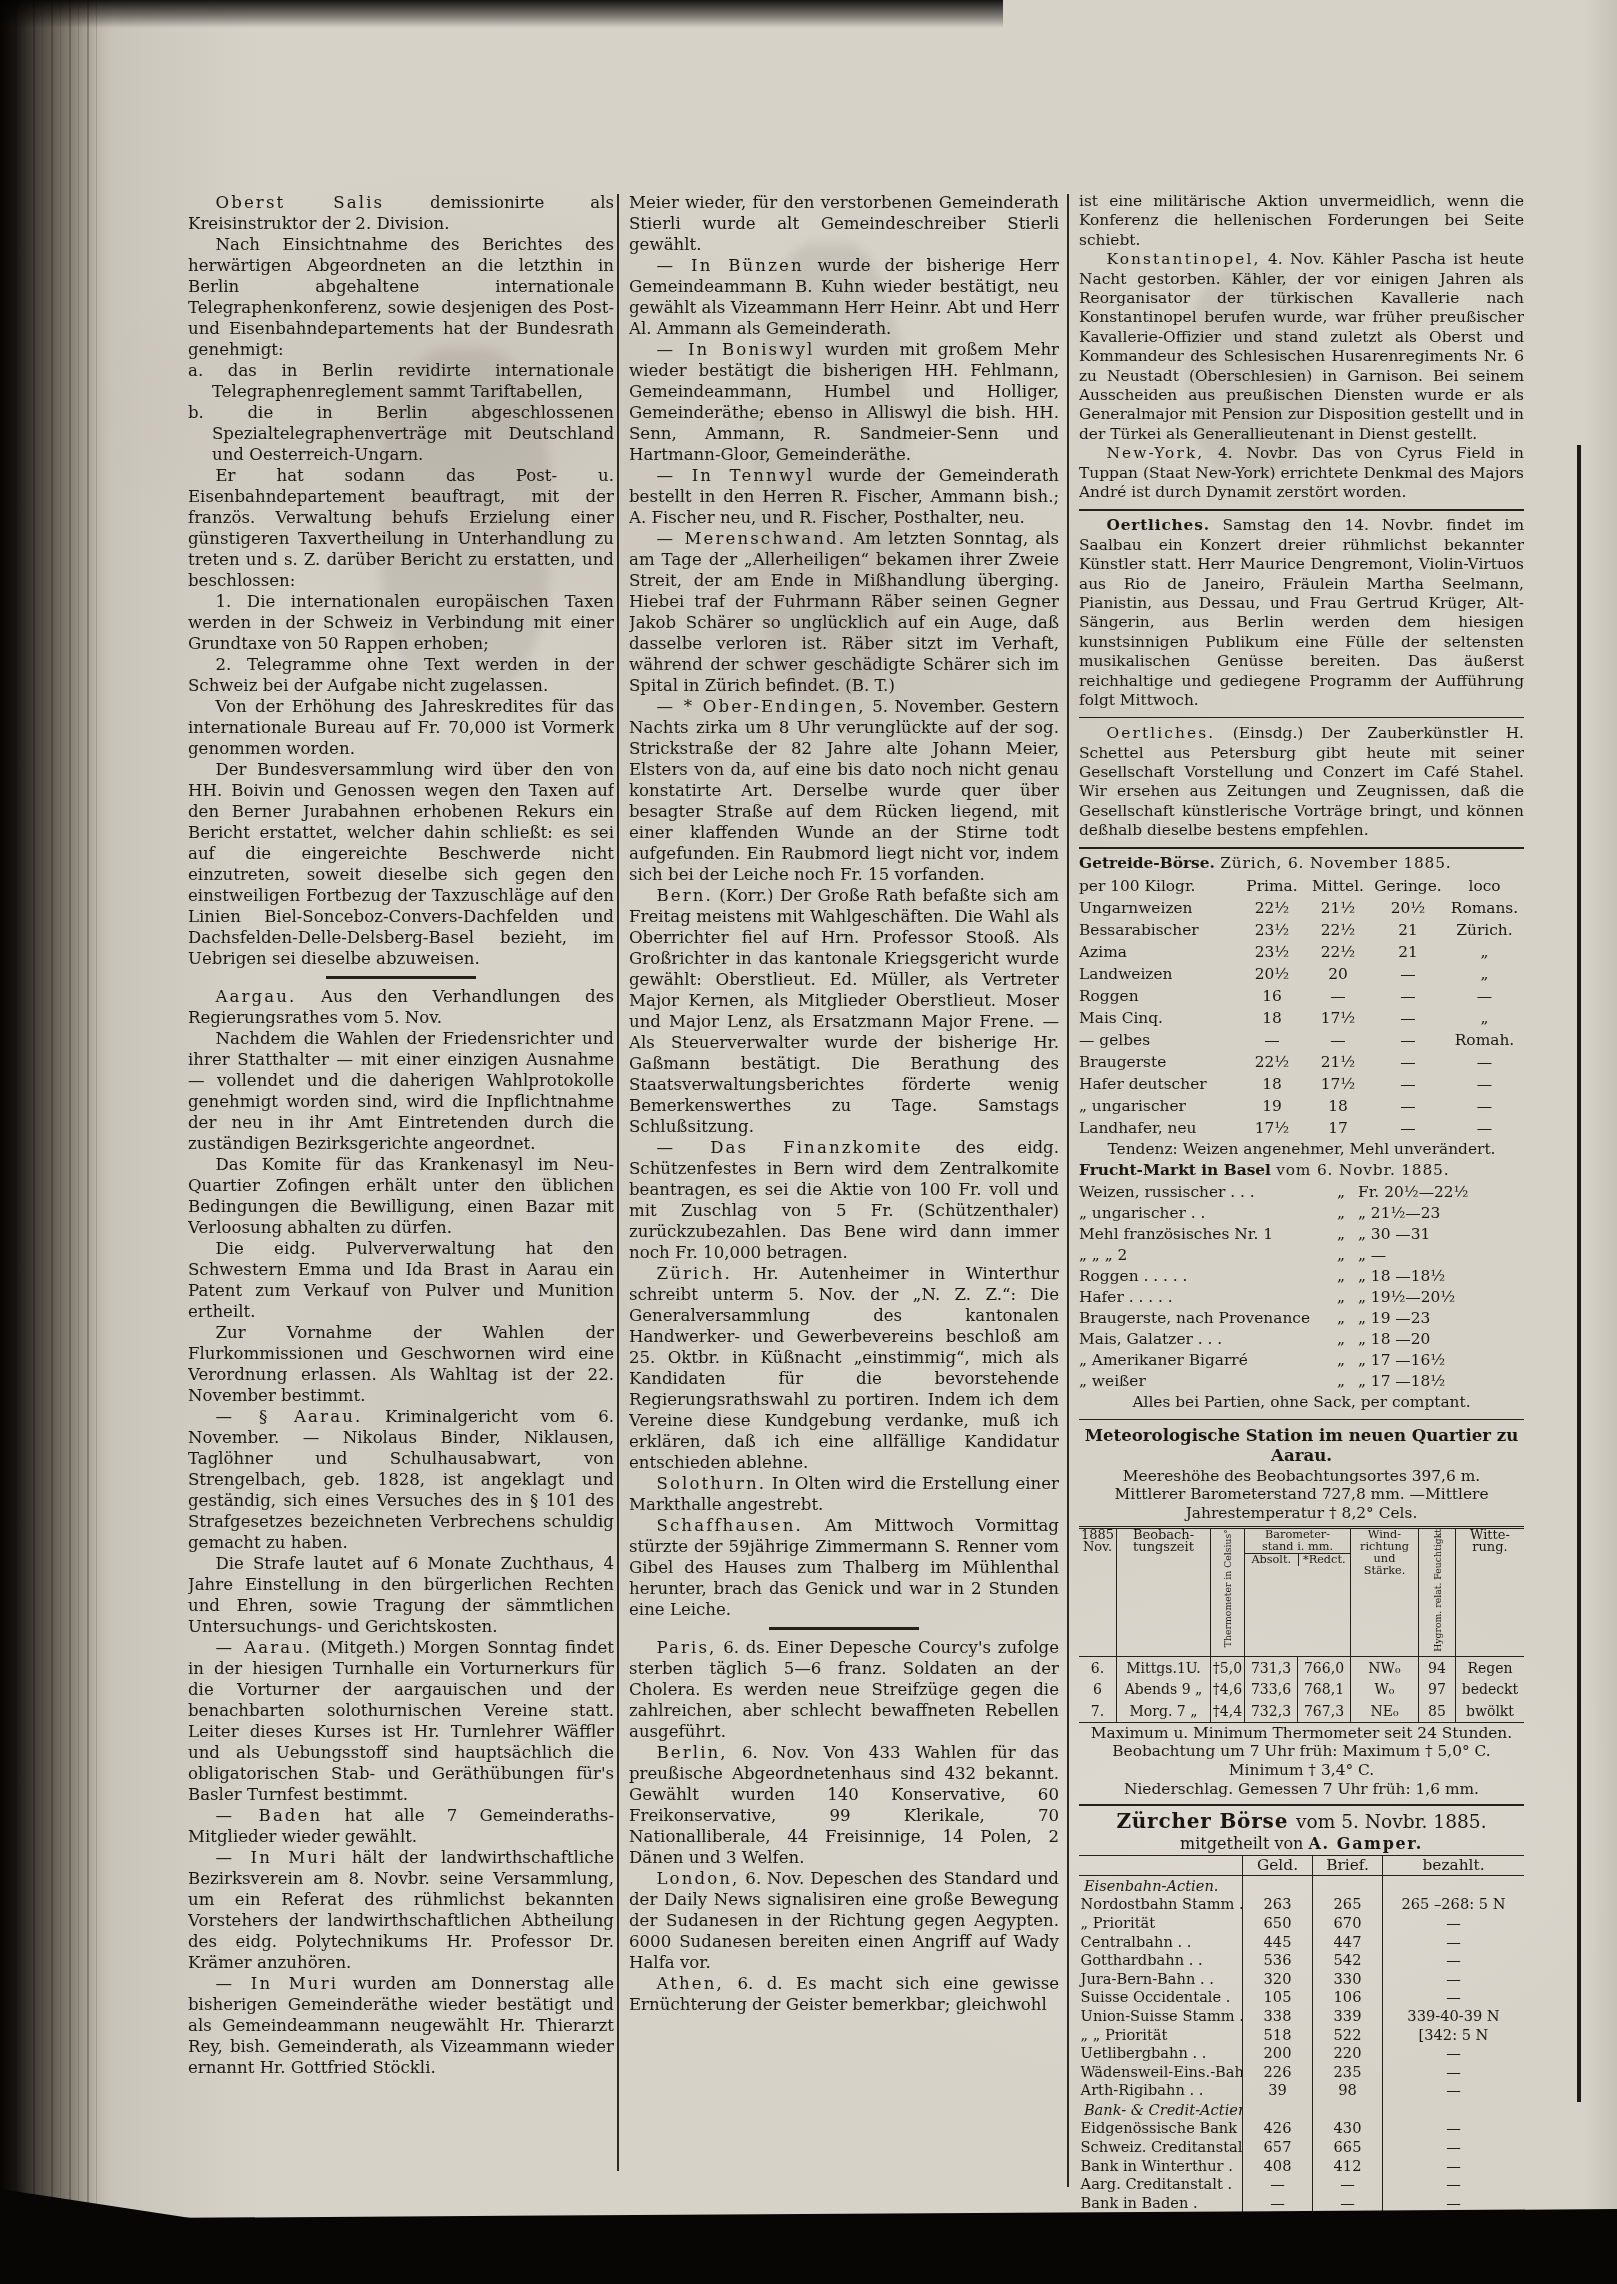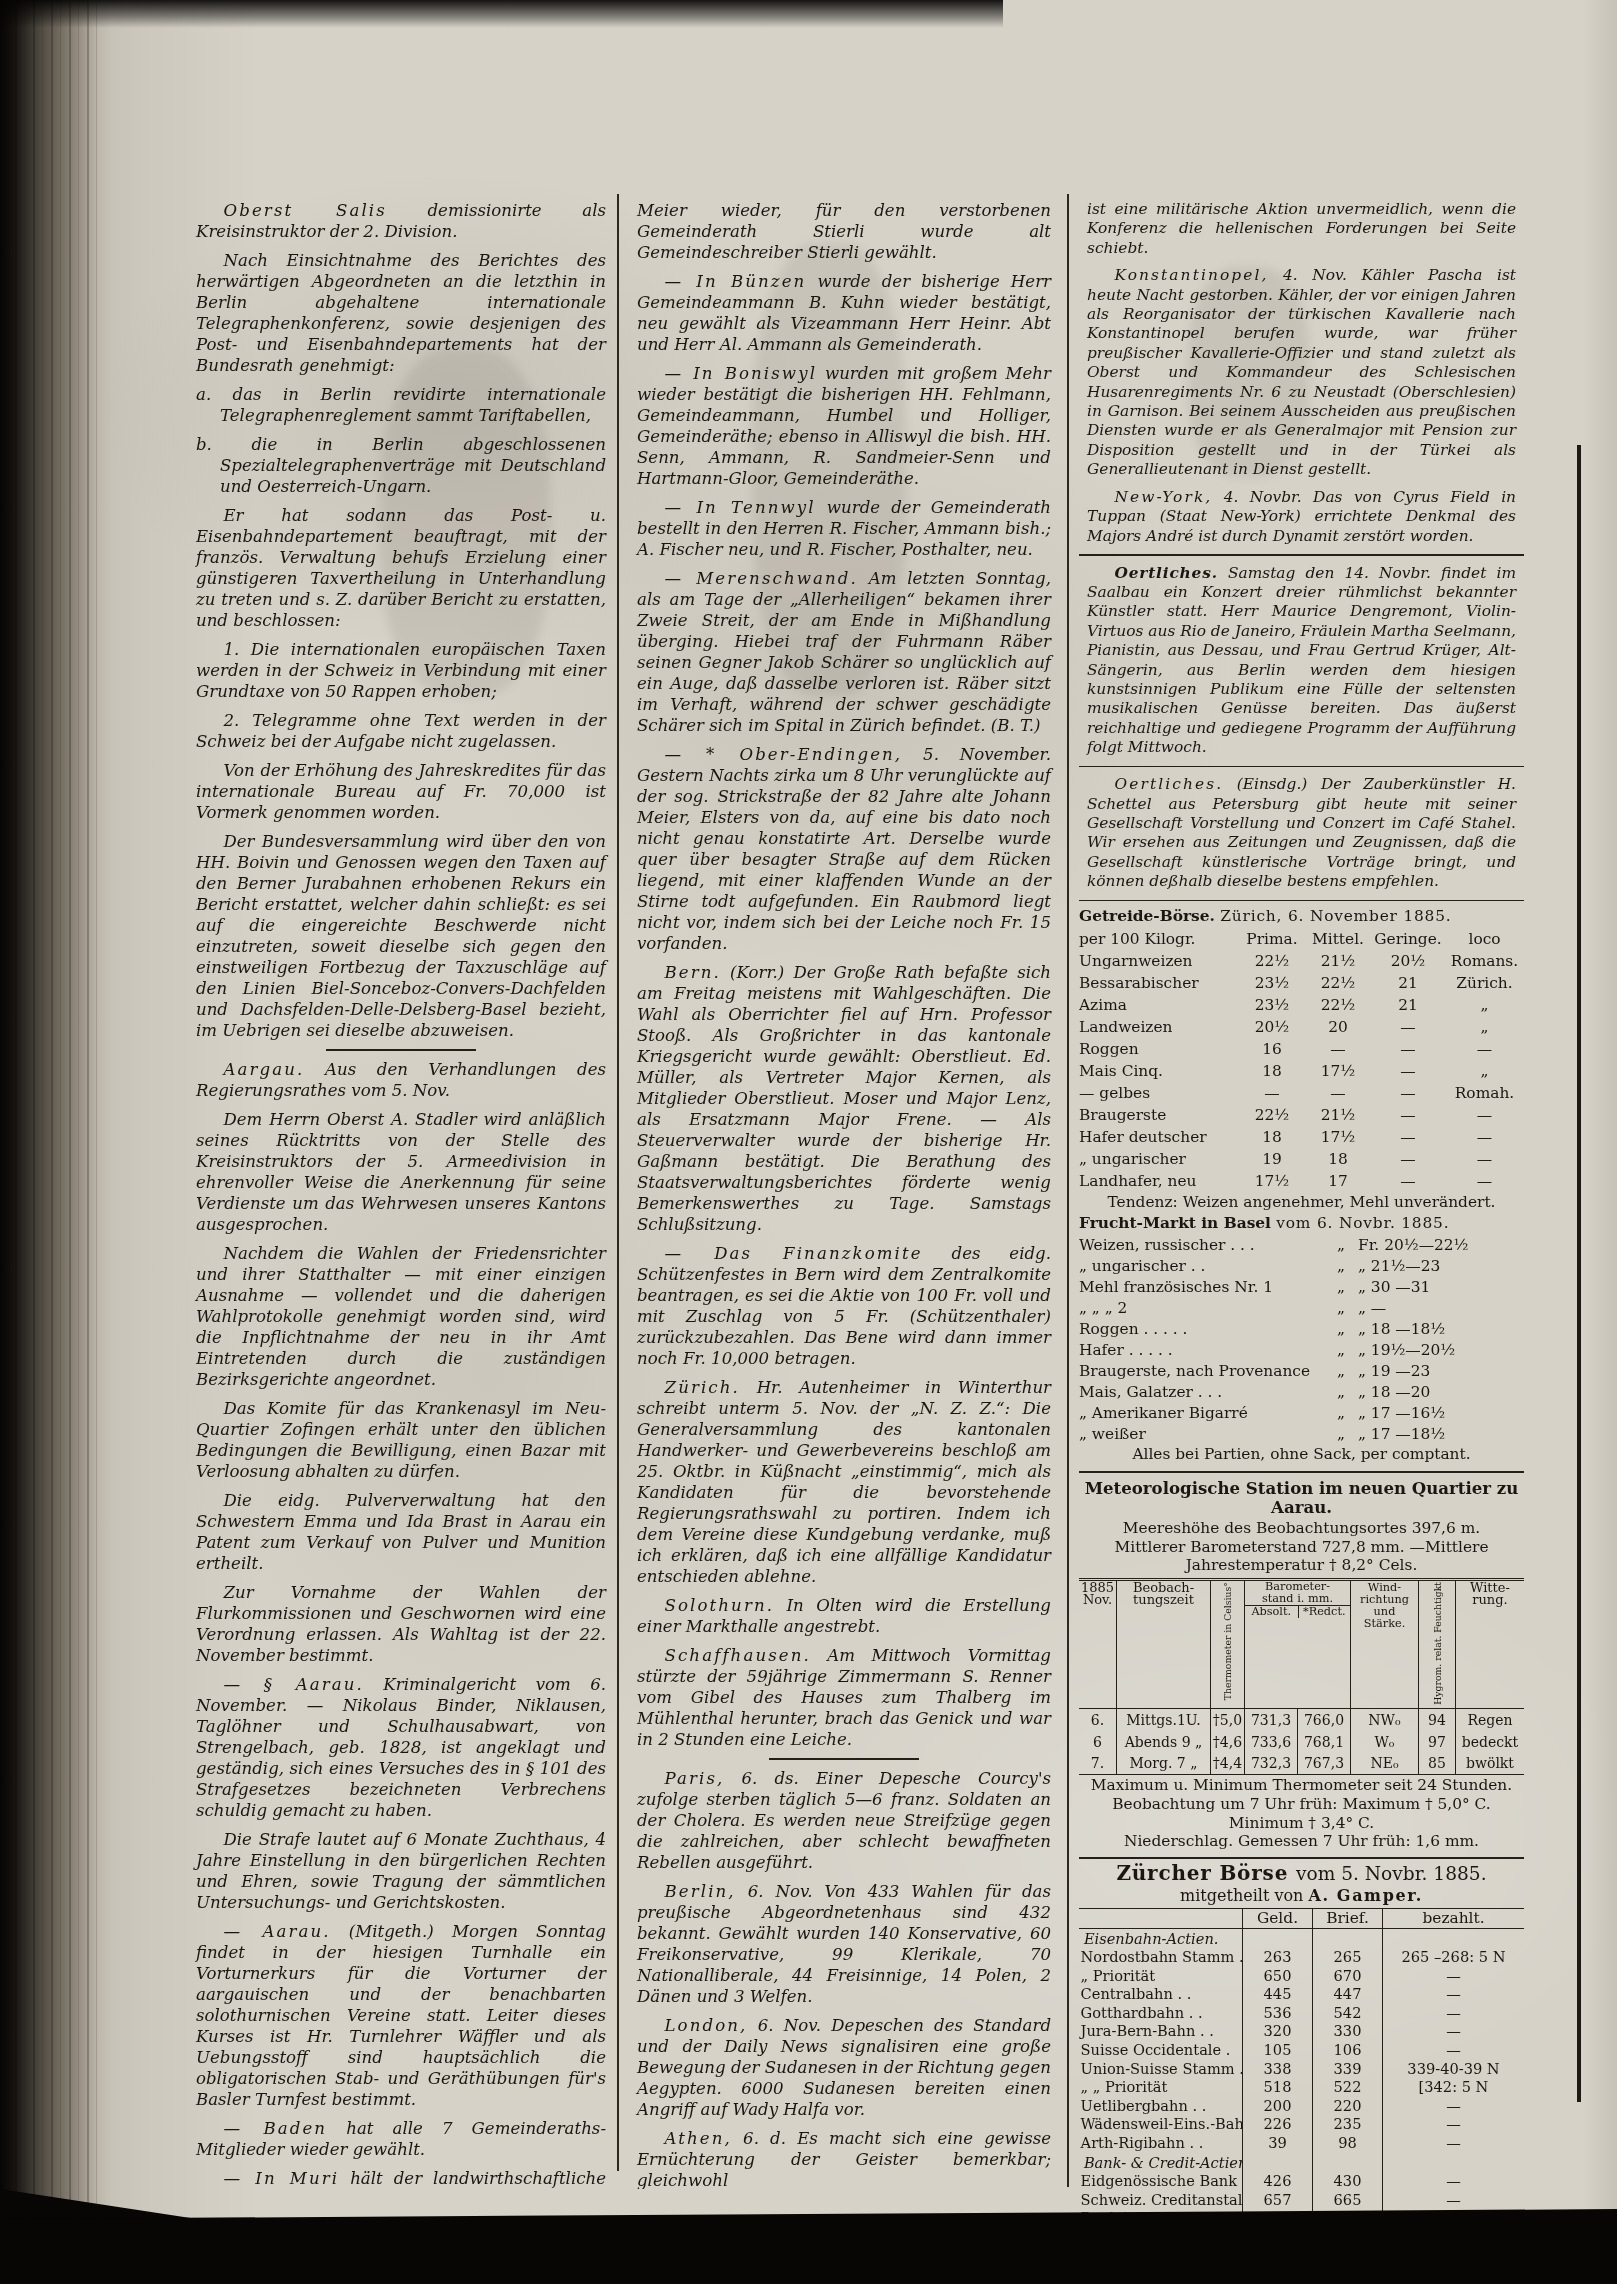--- a/index.html
+++ b/index.html
@@ -36,21 +36,21 @@
 
   .divider{position:absolute;top:194px;width:1.6px;background:#2c2720;}
   #div1{left:617px;height:1977px;}
   #div2{left:1067px;height:1993px;}
 
   .col{position:absolute;top:192px;color:#1b1611;text-align:justify;overflow:hidden;}
   #col1{left:188px;width:426px;height:1997px;font-size:16.6px;line-height:21px;}
   #col2{left:629px;width:430px;height:1997px;font-size:16.6px;line-height:21px;}
   #col3{left:1079px;width:445px;height:2021px;font-size:15.4px;line-height:19.4px;}
 
-  .para{margin:8px;text-indent:27.5px;font-style:italic;}
+  .para{margin:0;text-indent:27.5px;}
   .para.ni{text-indent:0;}
   .para.hang{padding-left:24px;text-indent:-24px;}
   .lead{letter-spacing:2.1px;}
   .lead.b{font-weight:bold;letter-spacing:0.8px;}
   .rule{width:150px;height:2.4px;background:#241f19;margin:7.3px auto;}
   .hrule{height:1.6px;background:#241f19;margin:6.5px 0 5.7px 0;}
 
   
   .tbl-title{margin:1.6px 0;text-indent:0;text-align:left;}
   .tbl-title .tb{font-weight:bold;}
@@ -113,21 +113,20 @@
       <p class="para">Nach Einsichtnahme des Berichtes des herwärtigen Abgeordneten an die letzthin in Berlin abgehaltene internationale Telegraphenkonferenz, sowie desjenigen des Post- und Eisenbahndepartements hat der Bundesrath genehmigt:</p>
       <p class="para hang">a. das in Berlin revidirte internationale Telegraphenreglement sammt Tariftabellen,</p>
       <p class="para hang">b. die in Berlin abgeschlossenen Spezialtelegraphenverträge mit Deutschland und Oesterreich-Ungarn.</p>
       <p class="para">Er hat sodann das Post- u. Eisenbahndepartement beauftragt, mit der französ. Verwaltung behufs Erzielung einer günstigeren Taxvertheilung in Unterhandlung zu treten und s. Z. darüber Bericht zu erstatten, und beschlossen:</p>
       <p class="para">1. Die internationalen europäischen Taxen werden in der Schweiz in Verbindung mit einer Grundtaxe von 50 Rappen erhoben;</p>
       <p class="para">2. Telegramme ohne Text werden in der Schweiz bei der Aufgabe nicht zugelassen.</p>
       <p class="para">Von der Erhöhung des Jahreskredites für das internationale Bureau auf Fr. 70,000 ist Vormerk genommen worden.</p>
       <p class="para">Der Bundesversammlung wird über den von HH. Boivin und Genossen wegen den Taxen auf den Berner Jurabahnen erhobenen Rekurs ein Bericht erstattet, welcher dahin schließt: es sei auf die eingereichte Beschwerde nicht einzutreten, soweit dieselbe sich gegen den einstweiligen Fortbezug der Taxzuschläge auf den Linien Biel-Sonceboz-Convers-Dachfelden und Dachsfelden-Delle-Delsberg-Basel bezieht, im Uebrigen sei dieselbe abzuweisen.</p>
       <div class="rule"></div>
       <p class="para"><span class="lead">Aargau.</span> Aus den Verhandlungen des Regierungsrathes vom 5. Nov.</p>
-      <p class="para">Dem Herrn Oberst A. Stadler wird anläßlich seines Rücktritts von der Stelle des Kreisinstruktors der 5. Armeedivision in ehrenvoller Weise die Anerkennung für seine Verdienste um das Wehrwesen unseres Kantons ausgesprochen.</p>
       <p class="para">Nachdem die Wahlen der Friedensrichter und ihrer Statthalter — mit einer einzigen Ausnahme — vollendet und die daherigen Wahlprotokolle genehmigt worden sind, wird die Inpflichtnahme der neu in ihr Amt Eintretenden durch die zuständigen Bezirksgerichte angeordnet.</p>
       <p class="para">Das Komite für das Krankenasyl im Neu-Quartier Zofingen erhält unter den üblichen Bedingungen die Bewilligung, einen Bazar mit Verloosung abhalten zu dürfen.</p>
       <p class="para">Die eidg. Pulververwaltung hat den Schwestern Emma und Ida Brast in Aarau ein Patent zum Verkauf von Pulver und Munition ertheilt.</p>
       <p class="para">Zur Vornahme der Wahlen der Flurkommissionen und Geschwornen wird eine Verordnung erlassen. Als Wahltag ist der 22. November bestimmt.</p>
       <p class="para"><span class="lead">— § Aarau.</span> Kriminalgericht vom 6. November. — Nikolaus Binder, Niklausen, Taglöhner und Schulhausabwart, von Strengelbach, geb. 1828, ist angeklagt und geständig, sich eines Versuches des in § 101 des Strafgesetzes bezeichneten Verbrechens schuldig gemacht zu haben.</p>
       <p class="para">Die Strafe lautet auf 6 Monate Zuchthaus, 4 Jahre Einstellung in den bürgerlichen Rechten und Ehren, sowie Tragung der sämmtlichen Untersuchungs- und Gerichtskosten.</p>
       <p class="para"><span class="lead">— Aarau.</span> (Mitgeth.) Morgen Sonntag findet in der hiesigen Turnhalle ein Vorturnerkurs für die Vorturner der aargauischen und der benachbarten solothurnischen Vereine statt. Leiter dieses Kurses ist Hr. Turnlehrer Wäffler und als Uebungsstoff sind hauptsächlich die obligatorischen Stab- und Geräthübungen für's Basler Turnfest bestimmt.</p>
       <p class="para"><span class="lead">— Baden</span> hat alle 7 Gemeinderaths-Mitglieder wieder gewählt.</p>
       <p class="para"><span class="lead">— In Muri</span> hält der landwirthschaftliche Bezirksverein am 8. Novbr. seine Versammlung, um ein Referat des rühmlichst bekannten Vorstehers der landwirthschaftlichen Abtheilung des eidg. Polytechnikums Hr. Professor Dr. Krämer anzuhören.</p>
       <p class="para"><span class="lead">— In Muri</span> wurden am Donnerstag alle bisherigen Gemeinderäthe wieder bestätigt und als Gemeindeammann neugewählt Hr. Thierarzt Rey, bish. Gemeinderath, als Vizeammann wieder ernannt Hr. Gottfried Stöckli.</p>

